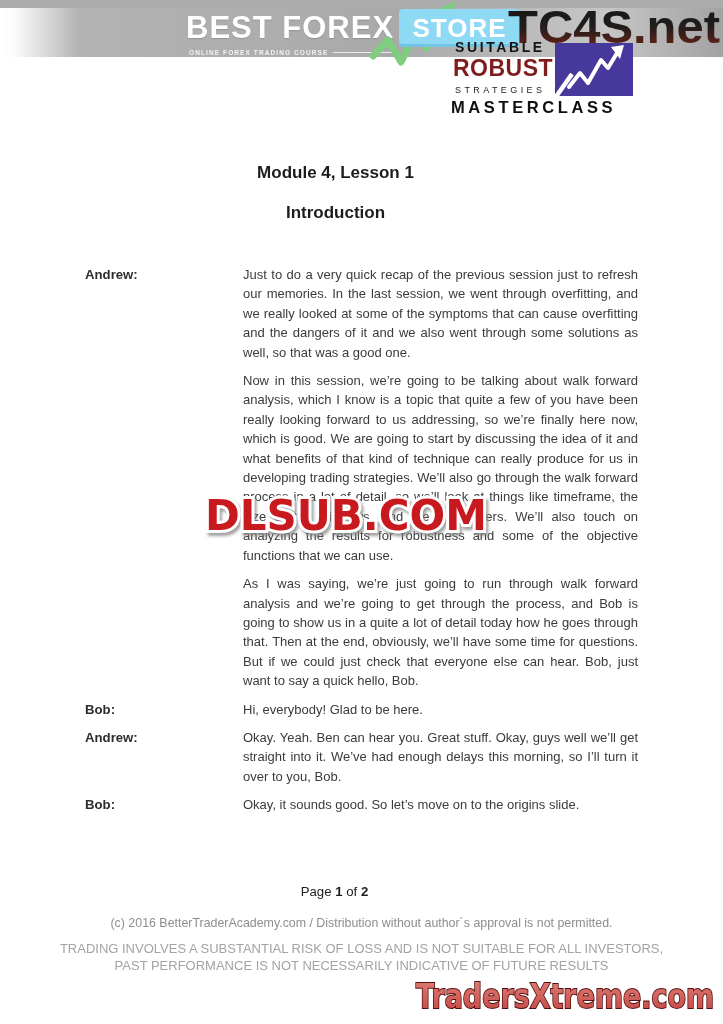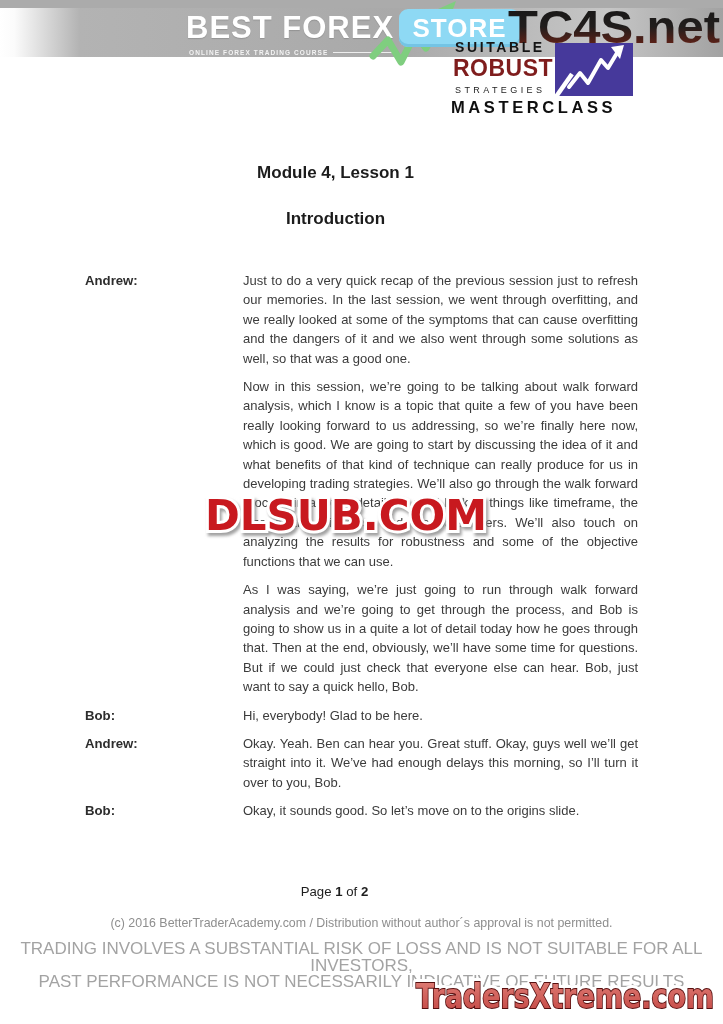--- a/index.html
+++ b/index.html
@@ -30,61 +30,61 @@
     position: absolute; left: 189px; top: 49px;
     display: flex; align-items: center; gap: 5px;
     font-size: 6.5px; font-weight: bold; color: #f3f3f3; letter-spacing: 1.1px;
     white-space: nowrap;
   }
   .tagline-rule { display: inline-block; width: 66px; height: 1px; background: #ededed; }
   .bfs-zigzag { position: absolute; left: 285px; top: 0; overflow: visible; }
 
   .store-box {
     position: absolute; left: 399px; top: 9px; width: 121px; height: 38px;
-    background: #8ed9f4; border-radius: 9px;
+    background: #8ed9f4; border-radius: 4px;
     box-shadow: inset 0 -3px 0 #74c4e4;
     display: flex; align-items: center; justify-content: center;
   }
   .store-box span { font-size: 26px; font-weight: bold; color: #ffffff; letter-spacing: 1px; }
 
   .tc4s-svg { position: absolute; left: 506px; top: 1px; overflow: visible; }
 
   
   .mc-logo { position: absolute; left: 451px; top: 39px; width: 186px; height: 78px; }
   .mc-building { position: absolute; left: 4px; top: 0; font-size: 14px; font-weight: bold; color: #151515; letter-spacing: 2.6px; white-space: nowrap; }
   .mc-robust   { position: absolute; left: 2px; top: 16px; font-size: 23px; font-weight: bold; color: #7f1d1d; letter-spacing: 0.5px; white-space: nowrap; }
   .mc-strategies { position: absolute; left: 4px; top: 46px; font-size: 9px; color: #1d1d1d; letter-spacing: 3.4px; white-space: nowrap; }
   .mc-square { position: absolute; left: 104px; top: 4px; overflow: visible; }
   .mc-masterclass { position: absolute; left: 0; top: 59px; font-size: 16.5px; font-weight: bold; color: #0f0f0f; letter-spacing: 3.6px; white-space: nowrap; }
 
   
   .doc-main { position: absolute; top: 163px; left: 0; width: 671px; }
   .doc-title, .doc-subtitle {
     text-align: center; font-size: 17px; font-weight: bold; color: #1c1c1c; line-height: 20px;
   }
-  .doc-subtitle { margin-top: 26px; }
+  .doc-subtitle { margin-top: 20px; }
 
   .transcript { margin: 42px 0 0 85px; width: 553px; }
   .turn { display: flex; gap: 25px; }
   .speaker { width: 133px; flex-shrink: 0; font-size: 13.2px; font-weight: bold; color: #2d2d2d; line-height: 19.4px; }
   .paras { width: 420px; }
   .paras p {
     margin: 0 0 9px; font-size: 13px; line-height: 19.4px; color: #3b3b3b;
     text-align: justify;
   }
 
   
   .watermark { position: absolute; left: 196px; top: 485px; z-index: 5; overflow: visible;
                filter: drop-shadow(2px 3px 1.5px rgba(130,130,130,.75)); }
 
   
   .pageno { position: absolute; top: 884px; width: 669px; text-align: center; font-size: 13.2px; color: #1d1d1d; }
   .pageno b { font-weight: bold; }
   .copyright { position: absolute; top: 916px; width: 723px; text-align: center; font-size: 12.4px; color: #8e8e8e; }
-  .disclaimer { position: absolute; top: 941px; width: 723px; text-align: center; font-size: 17px; color: #a3a3a3; line-height: 16.5px; }
+  .disclaimer { position: absolute; top: 941px; width: 723px; text-align: center; font-size: 13px; color: #a3a3a3; line-height: 16.5px; }
   .tx-logo { position: absolute; top: 975px; right: 3px; overflow: visible; }
 </style>
 </head>
 <body>
 
 <div class="page">
 
   <div class="banner"></div>
   <div class="top-strip"></div>
 

